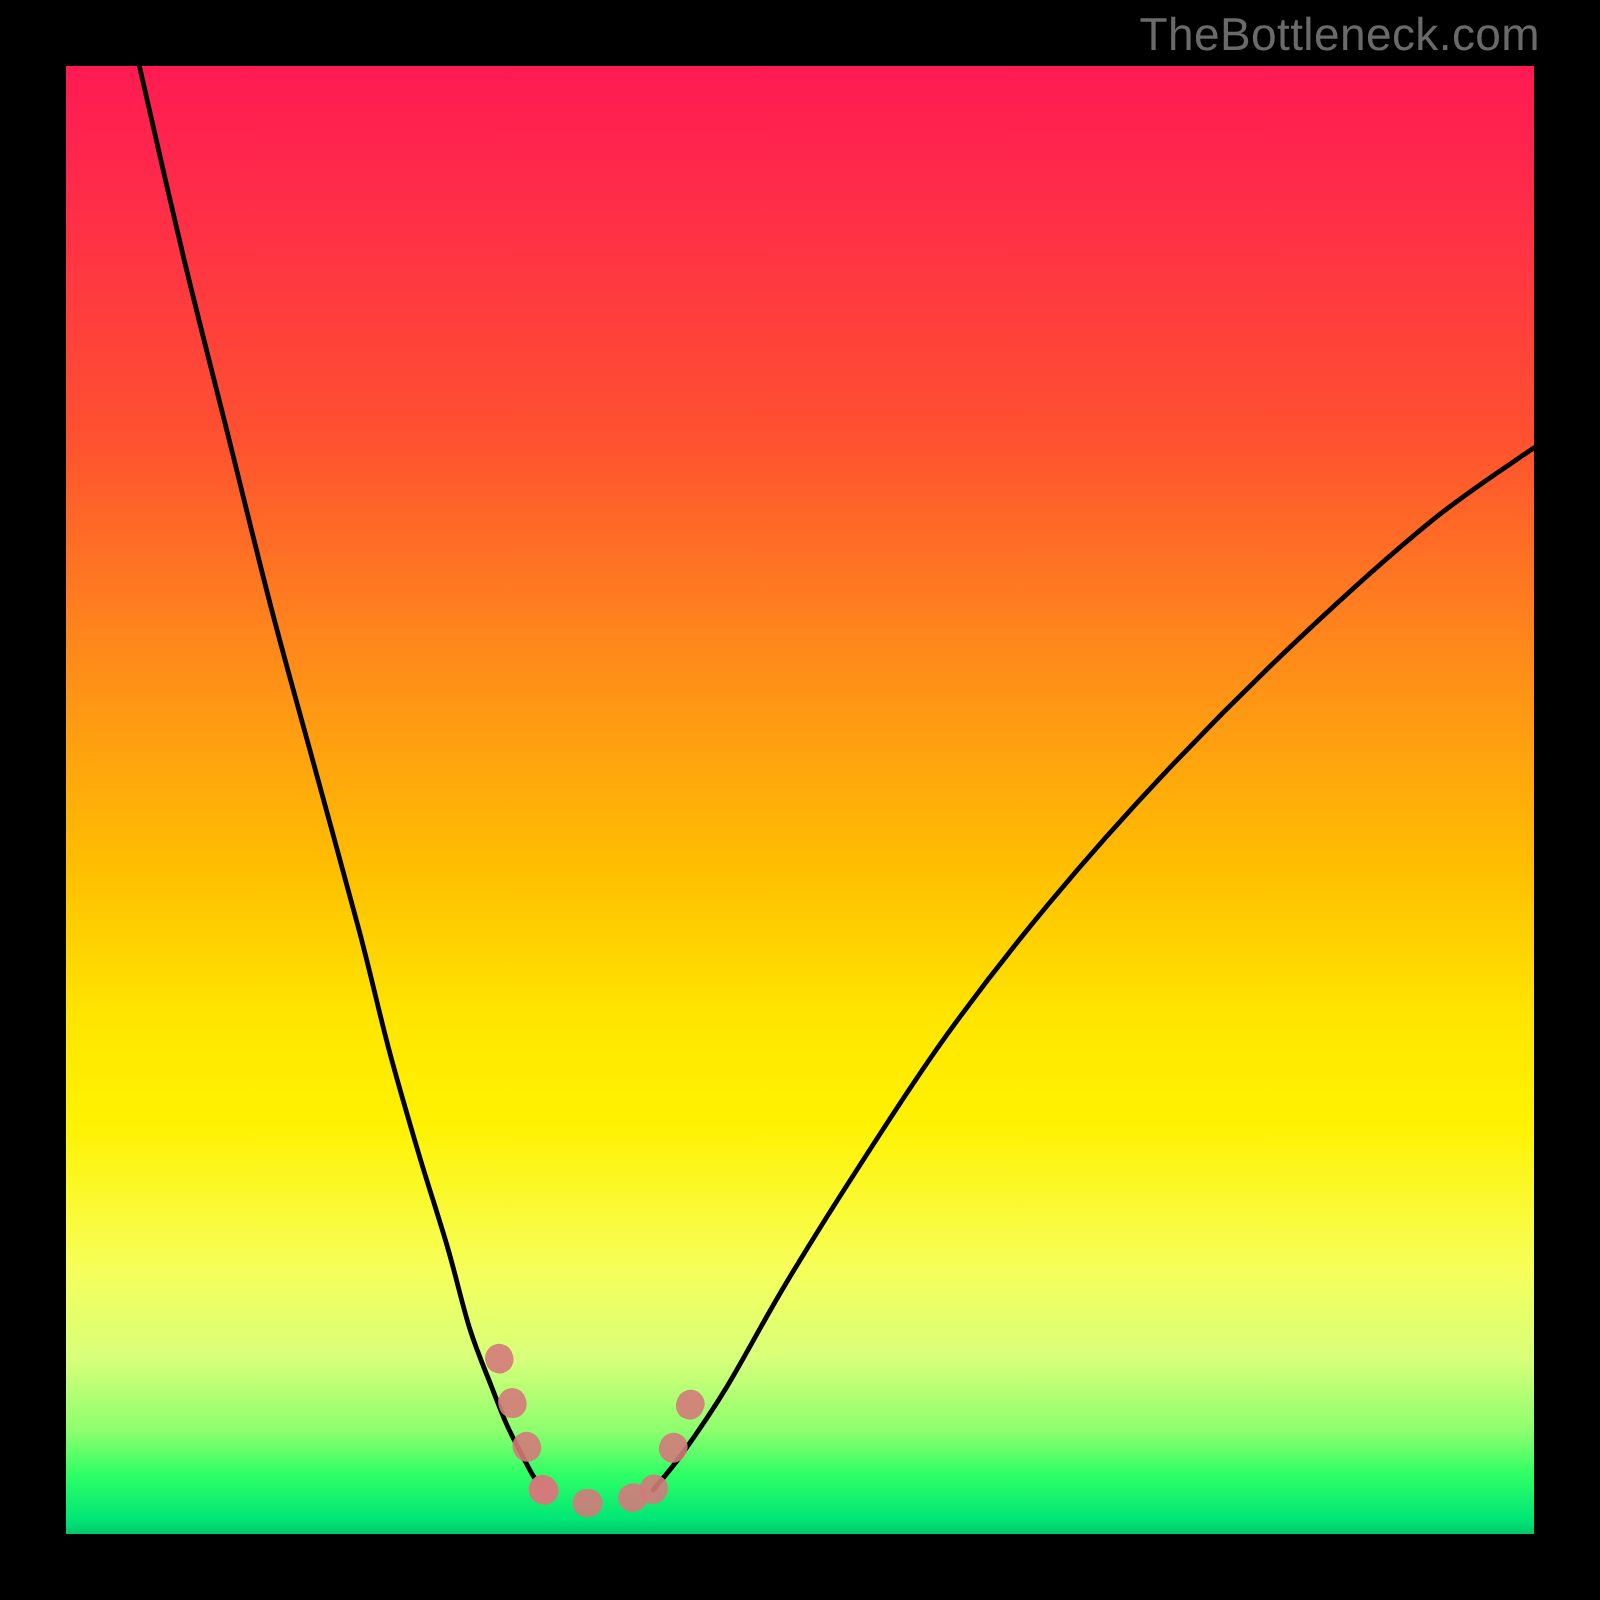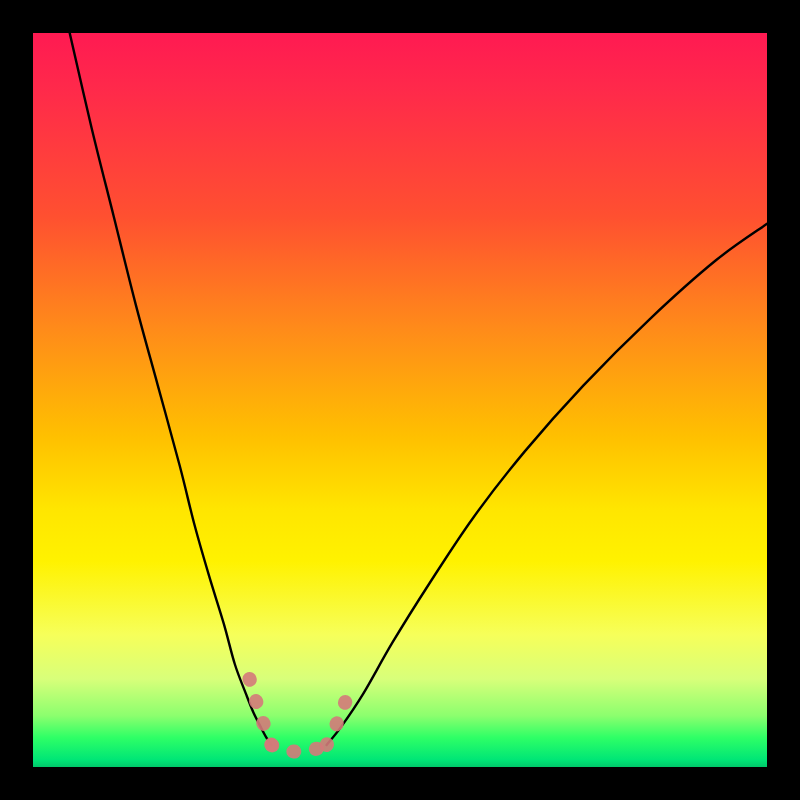--- a/index.html
+++ b/index.html
@@ -60,20 +60,21 @@
     width: 734px;
     height: 734px;
     overflow: visible;
   }
 </style>
 </head>
 <body>
 
 <div class="frame">
 
+  <div class="watermark">TheBottleneck.com</div>
 
   <div class="plot-area">
     <svg class="curves" viewBox="0 0 734 734">
       <g id="curve-group">
           <path d="M 36.7 0 C 40.370000000000005 15.903333333333327, 51.38 64.83666666666663, 58.72 95.41999999999996 C 66.06 126.00333333333329, 73.39999999999999 154.14, 80.74 183.5 C 88.08 212.86, 95.42 243.44333333333333, 102.76 271.58 C 110.10000000000001 299.71666666666664, 117.44000000000001 325.40666666666664, 124.78000000000002 352.32 C 132.12 379.23333333333335, 140.68333333333334 409.81666666666666, 146.8 433.06 C 152.91666666666669 456.30333333333334, 156.58666666666664 473.42999999999995, 161.48 491.78 C 166.37333333333333 510.13, 171.26666666666665 526.645, 176.16 543.16 C 181.05333333333334 559.675, 186.55833333333334 576.19, 190.84 590.87 C 195.12166666666667 605.55, 198.18000000000004 619.6183333333333, 201.85000000000002 631.24 C 205.52 642.8616666666667, 209.80166666666665 652.6483333333333, 212.85999999999999 660.6 C 215.91833333333332 668.5516666666667, 217.75333333333333 673.445, 220.2 678.95 C 222.64666666666665 684.455, 225.338 689.3483333333334, 227.54 693.63 C 229.742 697.9116666666666, 231.577 701.5816666666667, 233.412 704.64 C 235.247 707.6983333333333, 237.69366666666667 710.7566666666667, 238.55 711.98" fill="none" stroke="#000000" stroke-width="2.4" stroke-linecap="round" stroke-linejoin="round"></path>
           <path d="M 293.6 711.98 C 296.0466666666667 708.9216666666666, 302.1633333333333 702.1933333333334, 308.28 693.63 C 314.39666666666665 685.0666666666666, 321.7366666666667 674.6683333333333, 330.3 660.6 C 338.86333333333334 646.5316666666668, 348.65 627.57, 359.65999999999997 609.22 C 370.66999999999996 590.87, 382.90333333333336 571.2966666666666, 396.36 550.5 C 409.81666666666666 529.7033333333334, 424.49666666666667 506.4599999999999, 440.4 484.43999999999994 C 456.3033333333333 462.41999999999996, 473.43 440.4, 491.78000000000003 418.38 C 510.13000000000005 396.36, 529.7033333333334 374.34, 550.5 352.32 C 571.2966666666666 330.3, 594.54 307.0566666666667, 616.56 286.26 C 638.5799999999999 265.4633333333333, 663.0466666666666 243.44333333333336, 682.62 227.54000000000002 C 702.1933333333334 211.63666666666668, 725.4366666666667 196.9566666666667, 734 190.84000000000003" fill="none" stroke="#000000" stroke-width="2.4" stroke-linecap="round" stroke-linejoin="round"></path>
           <path d="M 238.55 711.98 C 240.38500000000002 712.8363333333334, 245.27833333333336 716.017, 249.56000000000003 717.118 C 253.8416666666667 718.219, 259.3466666666667 718.586, 264.24 718.586 C 269.1333333333333 718.586, 274.0266666666667 718.219, 278.92 717.118 C 283.81333333333333 716.017, 291.15333333333336 712.8363333333334, 293.6 711.98" fill="none" stroke="#d47a7a" stroke-width="14" stroke-linecap="round" stroke-linejoin="round" stroke-dasharray="1 22" opacity="0.9"></path>
           <path d="M 216.53 645.92 C 218.365 652.0366666666666, 224.48166666666665 673.4449999999999, 227.54 682.62 C 230.59833333333333 691.7950000000001, 233.045 696.0766666666667, 234.88 700.97 C 236.715 705.8633333333333, 237.93833333333333 710.145, 238.55 711.98" fill="none" stroke="#d47a7a" stroke-width="14" stroke-linecap="round" stroke-linejoin="round" stroke-dasharray="1 22" opacity="0.9"></path>
           <path d="M 293.6 711.98 C 294.8233333333334 709.5333333333333, 298.49333333333334 702.805, 300.94 697.3 C 303.38666666666666 691.795, 305.8333333333333 685.0666666666667, 308.28 678.95 C 310.72666666666663 672.8333333333334, 314.39666666666665 663.6583333333333, 315.62 660.6" fill="none" stroke="#d47a7a" stroke-width="14" stroke-linecap="round" stroke-linejoin="round" stroke-dasharray="1 22" opacity="0.9"></path>
         </g>

